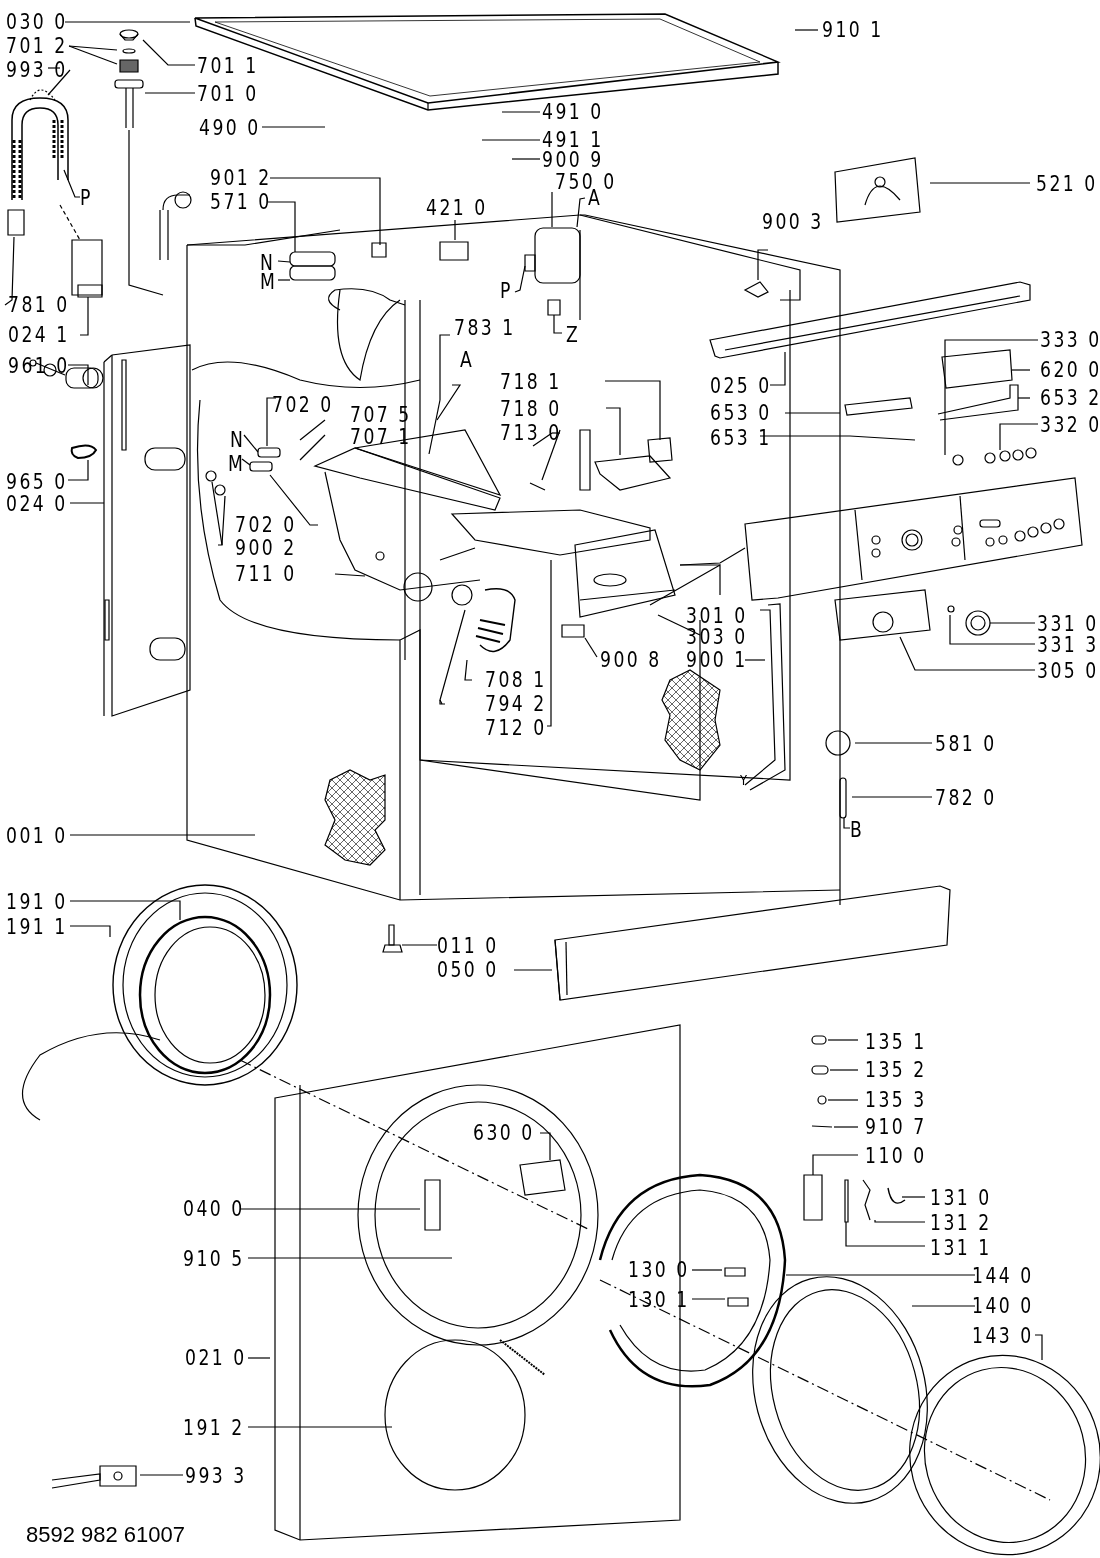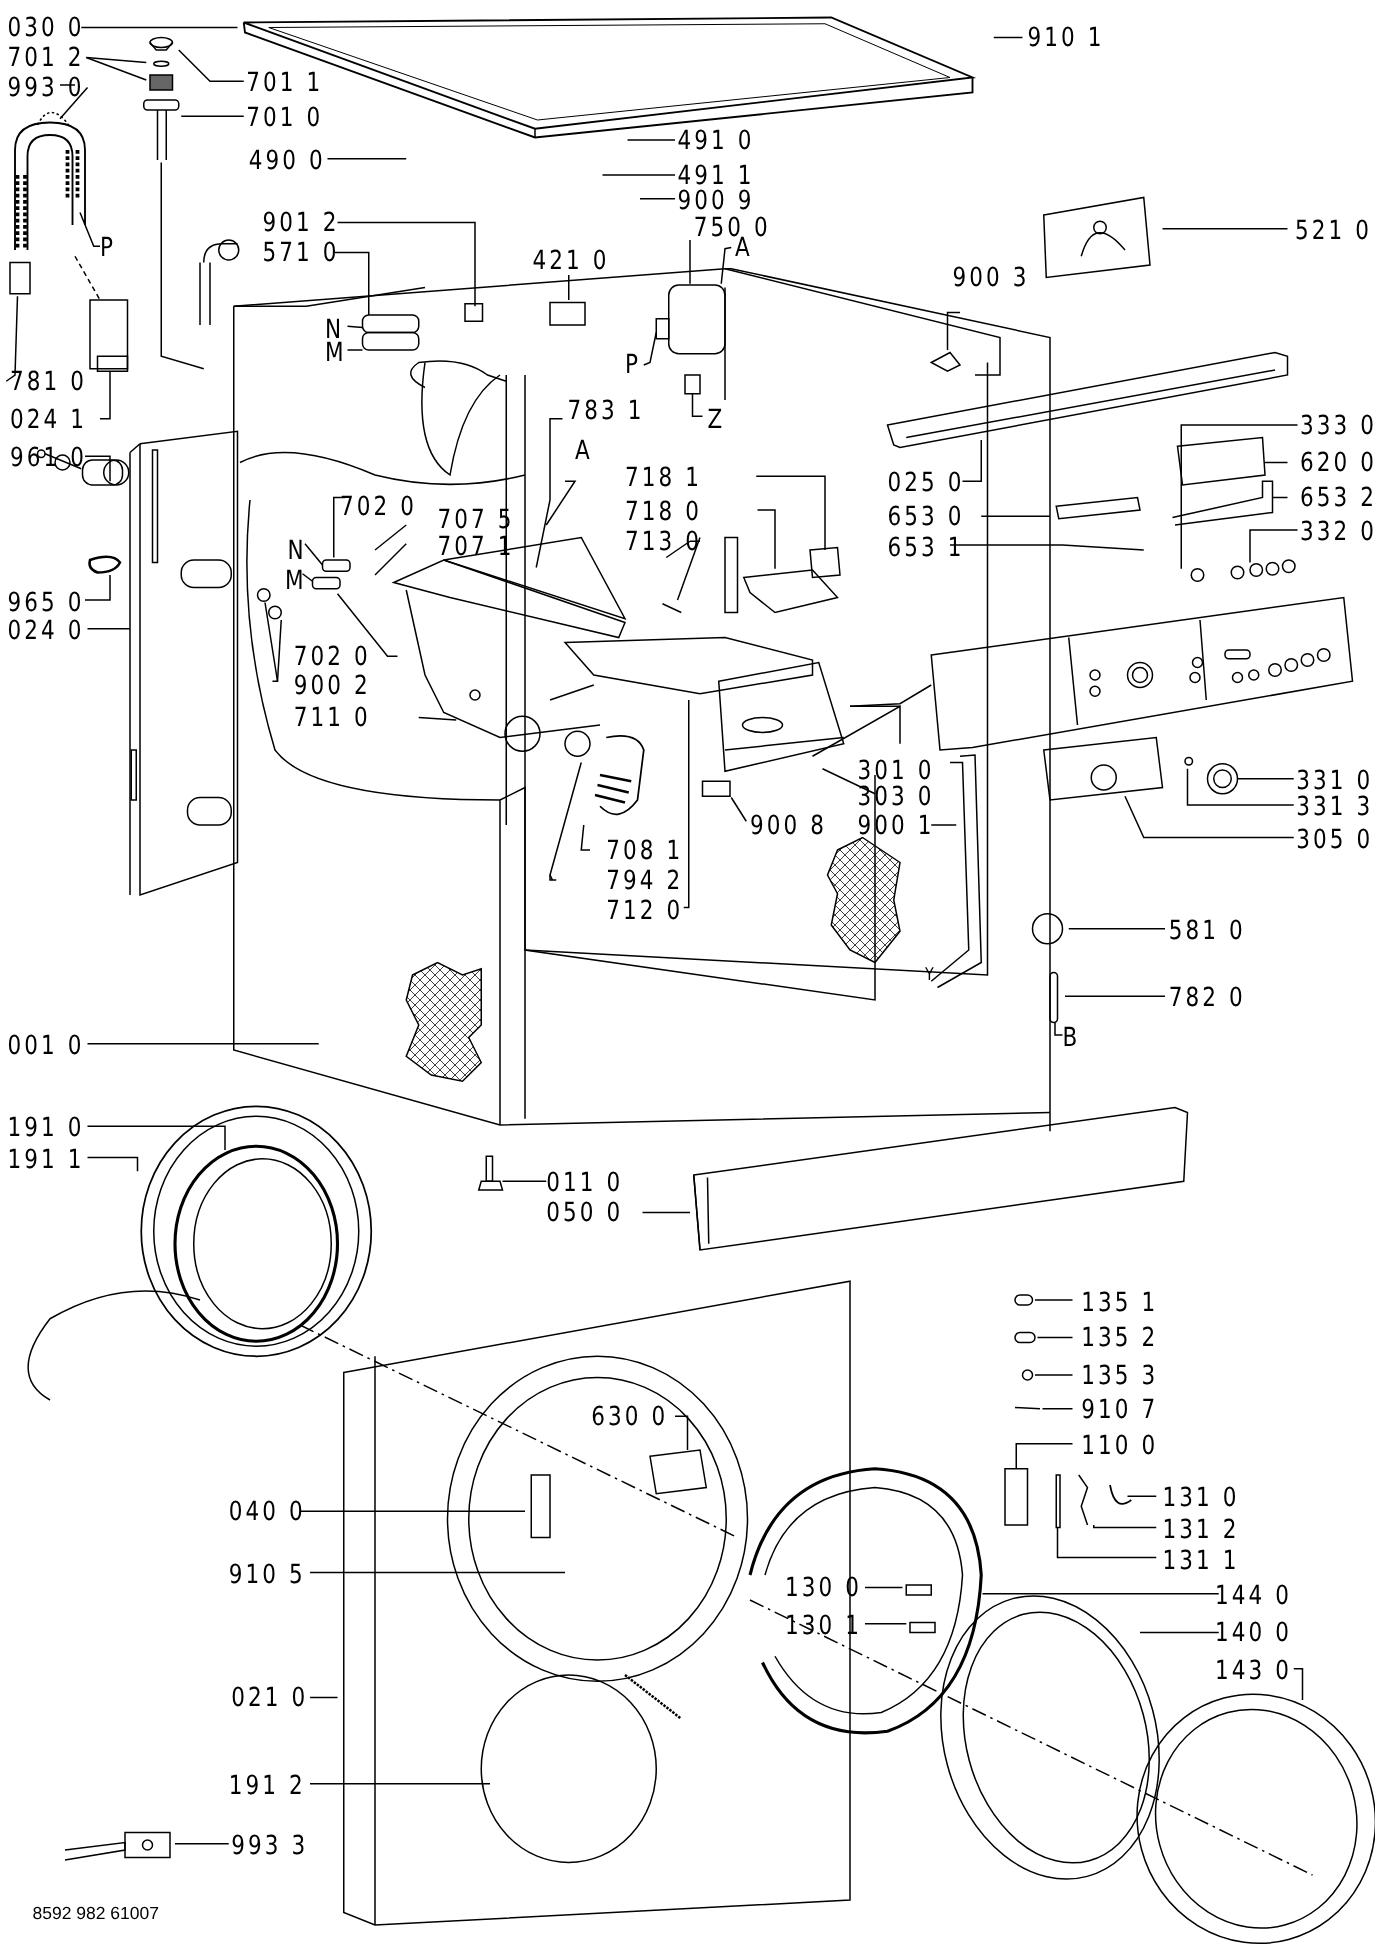--- a/index.html
+++ b/index.html
@@ -2,21 +2,21 @@
 <html><head>
 <meta charset="utf-8">
 <style>
   html, body { margin:0; padding:0; background:#ffffff; }
   body { width:1100px; height:1558px; position:relative; overflow:hidden;
          font-family:"DejaVu Sans Condensed","DejaVu Sans", sans-serif; color:#000; }
   #diagram { position:absolute; left:0; top:0; width:1100px; height:1558px; }
   .lbl { position:absolute; font-family:"DejaVu Sans", sans-serif; font-size:21px; letter-spacing:3px;
          line-height:24px; white-space:pre; color:#000; transform:scaleX(0.82); transform-origin:left center; }
   .footer { position:absolute; left:26px; top:1522px; font-family:"Liberation Sans", sans-serif;
-            font-size:14px; font-weight:normal; color:#000; }
+            font-size:22px; font-weight:normal; color:#000; }
   svg line, svg polyline, svg path, svg rect, svg ellipse, svg circle, svg polygon { vector-effect:non-scaling-stroke; }
 </style>
 </head>
 <body>
 
 <svg id="diagram" viewBox="0 0 1100 1558" width="1100" height="1558" xmlns="http://www.w3.org/2000/svg" fill="none" stroke="#000" stroke-width="1.2">
 
   <g>
     <polygon points="195,18 665,14 778,62 428,103" stroke-width="1.5"></polygon>
     <polygon points="215,22 660,19 760,62 430,96" stroke-width="0.8"></polygon>

